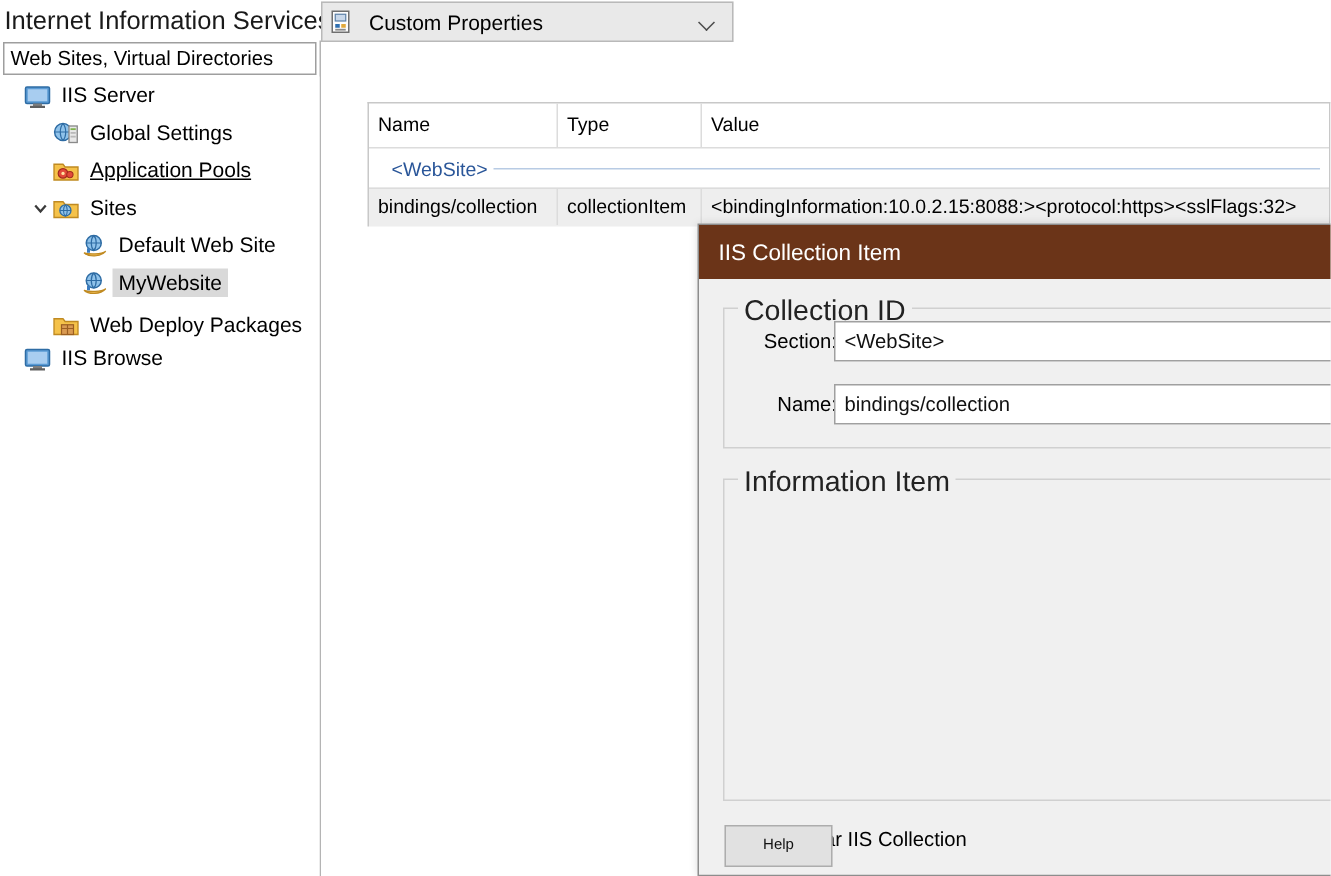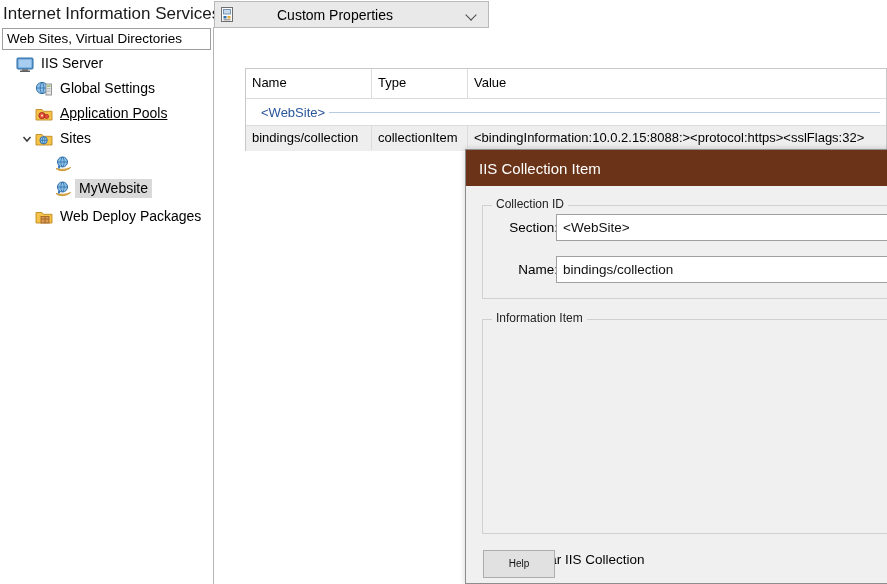--- a/index.html
+++ b/index.html
@@ -102,21 +102,20 @@
   #prop-dropdown {
     position: absolute;
     left: 0px; top: 1px;
     width: 275px; height: 27px;
     background: #e9e9e9;
     border: 1px solid #b9b9b9;
     box-sizing: border-box;
     display: flex;
     align-items: center;
     padding: 0 4px;
-    gap: 31px;
   }
   #prop-dropdown .dd-label {
     flex: 1 1 auto;
     font-size: 14px;
     padding-left: 6px;
     white-space: nowrap;
     overflow: hidden;
   }
   .chev {
     width: 16px; height: 16px;
@@ -235,21 +234,21 @@
   .groupbox {
     position: absolute;
     border: 1px solid #d0d0d0;
     box-sizing: border-box;
   }
   .groupbox > .gb-title {
     position: absolute;
     top: -9px; left: 9px;
     background: #f0f0f0;
     padding: 0 4px;
-    font-size: 12px;
+    font-size: 19px;
     color: #222;
     white-space: nowrap;
   }
 
   #gb-collection-id {
     left: 16px; top: 19px;
     width: 602px; height: 94px;
   }
   #gb-collection-item {
     left: 16px; top: 133px;
@@ -381,20 +380,21 @@
         <div class="tree-row" style="padding-left: 38px;">
           <span class="twisty"></span>
           <span class="ico">
             <svg width="18" height="18" viewBox="0 0 18 18">
               <circle cx="8.5" cy="7" r="5" fill="#8fc2ea" stroke="#2e6ca4" stroke-width="1"></circle>
               <path d="M3.5 7 H13.5 M8.5 2 C6.3 4.2 6.3 9.8 8.5 12 M8.5 2 C10.7 4.2 10.7 9.8 8.5 12" fill="none" stroke="#2e6ca4" stroke-width="0.8"></path>
               <path d="M2 13.5 C5 16.5 13 16.5 16.5 12.5 C13.5 14.5 5.5 14.8 2 13.5 Z" fill="#f2c05a" stroke="#c08a21" stroke-width="0.8"></path>
               <rect x="4" y="10.5" width="2" height="3" fill="#3b7cc0"></rect>
             </svg>
           </span>
+          <span class="lbl">Default Web Site</span>
         </div>
         <div class="tree-row selected" style="padding-left: 38px;">
           <span class="twisty"></span>
           <span class="ico">
             <svg width="18" height="18" viewBox="0 0 18 18">
               <circle cx="8.5" cy="7" r="5" fill="#8fc2ea" stroke="#2e6ca4" stroke-width="1"></circle>
               <path d="M3.5 7 H13.5 M8.5 2 C6.3 4.2 6.3 9.8 8.5 12 M8.5 2 C10.7 4.2 10.7 9.8 8.5 12" fill="none" stroke="#2e6ca4" stroke-width="0.8"></path>
               <path d="M2 13.5 C5 16.5 13 16.5 16.5 12.5 C13.5 14.5 5.5 14.8 2 13.5 Z" fill="#f2c05a" stroke="#c08a21" stroke-width="0.8"></path>
               <rect x="4" y="10.5" width="2" height="3" fill="#3b7cc0"></rect>
             </svg>
@@ -404,20 +404,32 @@
         <div class="tree-row" style="padding-left: 19px; align-items: flex-end;">
           <span class="twisty"></span>
           <span class="ico">
             <svg width="18" height="18" viewBox="0 0 18 18">
               <path d="M1 4.5 H7 L8.4 6.3 H17 V15 H1 Z" fill="#f5c24a" stroke="#c08a21" stroke-width="0.9"></path>
               <rect x="6" y="8.5" width="8" height="6.5" fill="#d99a52" stroke="#9c5e21" stroke-width="0.8"></rect>
               <path d="M6 11 H14 M10 8.5 V15" fill="none" stroke="#9c5e21" stroke-width="0.8"></path>
             </svg>
           </span>
           <span class="lbl">Web Deploy Packages</span>
+        </div>
+        <div class="tree-row" style="padding-left: 0px;">
+          <span class="twisty"></span>
+          <span class="ico">
+            <svg width="18" height="18" viewBox="0 0 18 18">
+              <rect x="1" y="3" width="16" height="11" rx="1" fill="#5b9bd5" stroke="#2e6ca4" stroke-width="1"></rect>
+              <rect x="2.5" y="4.5" width="13" height="8" fill="#a8cdf0"></rect>
+              <rect x="6" y="14" width="6" height="2" fill="#7f7f7f"></rect>
+              <rect x="4" y="15.5" width="10" height="1.5" fill="#5f5f5f"></rect>
+            </svg>
+          </span>
+          <span class="lbl">IIS Browse</span>
         </div>
       </div>
   </div>
 
   <div id="right-area">
 
     <div id="prop-dropdown">
       <span class="ico">
         <svg width="18" height="18" viewBox="0 0 18 18">
           <rect x="2.5" y="1.5" width="11" height="14" fill="#fdfdfd" stroke="#6f6f6f" stroke-width="1"></rect>

